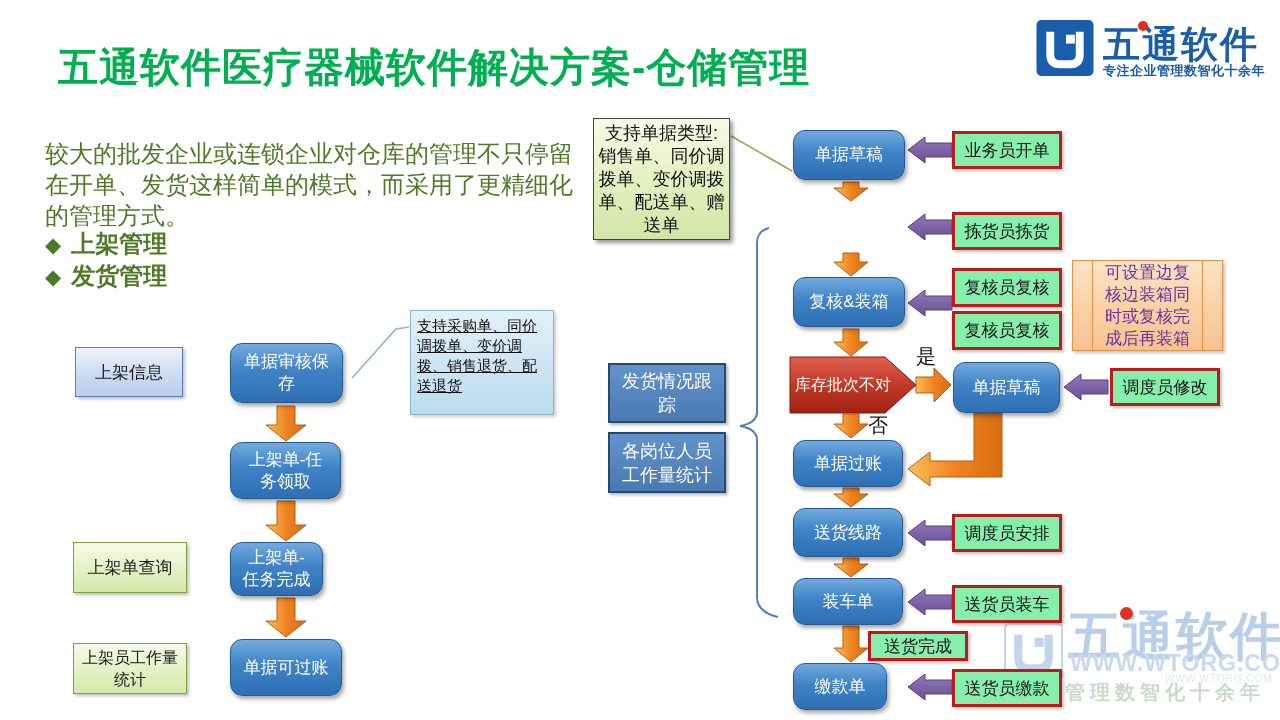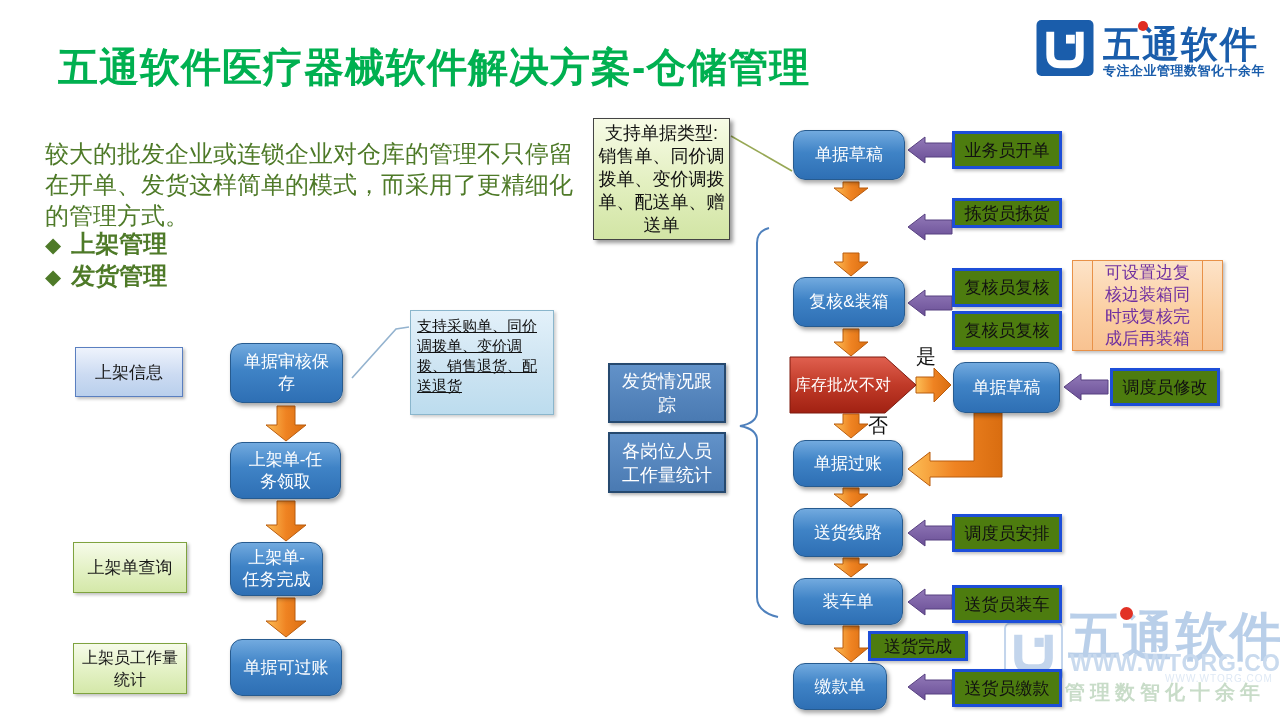--- a/index.html
+++ b/index.html
@@ -23,21 +23,21 @@
              box-shadow:2px 3px 4px rgba(0,0,0,0.35);padding:4px 10px;z-index:3;}
   .lite-blue{background:linear-gradient(180deg,#eef3fc 0%,#ccdbf2 55%,#b9cfec 100%);
              border:1.5px solid #5a7fc0;color:#1a1a1a;font-size:17px;
              box-shadow:2px 2px 3px rgba(0,0,0,0.25);z-index:3;text-align:right;}
   .lite-green{background:linear-gradient(180deg,#f6fbe9 0%,#e3f1c4 55%,#d4e8a9 100%);
              border:1.5px solid #7fa33f;color:#1a1a1a;font-size:17px;line-height:22px;
              box-shadow:2px 2px 3px rgba(0,0,0,0.25);padding:2px 6px;z-index:3;}
   .mid-blue{background:linear-gradient(180deg,#6292c9 0%,#4a7ab2 100%);
              border:2px solid #26496f;color:#ffffff;font-size:18px;line-height:24px;
              box-shadow:2px 2px 3px rgba(0,0,0,0.3);padding:4px 8px;z-index:3;}
-  .teal-label{background:#4d7c0f;border:3px solid #1d4ed8;color:#111111;font-size:17px;
+  .teal-label{background:#86efac;border:3px solid #b91c1c;color:#111111;font-size:17px;
              box-shadow:2px 2px 3px rgba(0,0,0,0.25);z-index:3;white-space:nowrap;}
   .green-note{left:593px;top:118px;width:137px;height:122px;background:linear-gradient(180deg,#f7fbe6 0%,#e2efbf 55%,#d2e5a5 100%);
              border:1px solid #444444;color:#111111;font-size:18px;line-height:23px;
              box-shadow:3px 3px 4px rgba(0,0,0,0.4);white-space:pre-line;z-index:3;padding:2px;}
   .cyan-note{left:410px;top:310px;width:130px;height:93px;background:linear-gradient(180deg,#e3f1fa 0%,#cde4f2 55%,#bcdcee 100%);
              border:1px solid #8ab6cc;color:#111111;font-size:15px;line-height:20px;text-align:left;
              box-shadow:2px 2px 3px rgba(0,0,0,0.2);padding:5px 6px;z-index:3;text-decoration:underline;}
   .orange-note{left:1072px;top:260px;width:151px;height:91px;background:linear-gradient(180deg,#fde3c8 0%,#fbd0a4 55%,#f8c291 100%);
              border:1.5px solid #e89148;color:#7030a0;font-size:17px;line-height:22px;
              box-shadow:2px 2px 3px rgba(0,0,0,0.25);z-index:3;}
@@ -158,21 +158,21 @@
   <div class="abs red-text flexc">库存批次不对</div>
   <div class="abs yn" style="left:916px;top:343px;">是</div>
   <div class="abs yn" style="left:868px;top:412px;">否</div>
   <div class="abs blue-step flexc" style="left:953px;top:362px;width:107px;height:51px;">单据草稿</div>
   <div class="abs blue-step flexc" style="left:793px;top:440px;width:110px;height:47px;">单据过账</div>
   <div class="abs blue-step flexc" style="left:793px;top:508px;width:110px;height:49px;">送货线路</div>
   <div class="abs blue-step flexc" style="left:793px;top:578px;width:110px;height:47px;">装车单</div>
   <div class="abs blue-step flexc" style="left:793px;top:663px;width:94px;height:47px;">缴款单</div>
 
   <div class="abs teal-label flexc" style="left:952px;top:131px;width:110px;height:38px;">业务员开单</div>
-  <div class="abs teal-label flexc" style="left:952px;top:198px;width:110px;height:30px;">拣货员拣货</div>
+  <div class="abs teal-label flexc" style="left:952px;top:212px;width:110px;height:38px;">拣货员拣货</div>
   <div class="abs teal-label flexc" style="left:952px;top:268px;width:110px;height:39px;">复核员复核</div>
   <div class="abs teal-label flexc" style="left:952px;top:311px;width:110px;height:39px;">复核员复核</div>
   <div class="abs teal-label flexc" style="left:1110px;top:368px;width:110px;height:38px;">调度员修改</div>
   <div class="abs teal-label flexc" style="left:952px;top:514px;width:110px;height:38px;">调度员安排</div>
   <div class="abs teal-label flexc" style="left:952px;top:585px;width:110px;height:38px;">送货员装车</div>
   <div class="abs teal-label flexc" style="left:868px;top:631px;width:100px;height:30px;">送货完成</div>
   <div class="abs teal-label flexc" style="left:952px;top:669px;width:110px;height:38px;">送货员缴款</div>
 
   <div class="abs orange-note flexc">
     <div style="width:96px;">可设置边复核边装箱同时或复核完成后再装箱</div>

